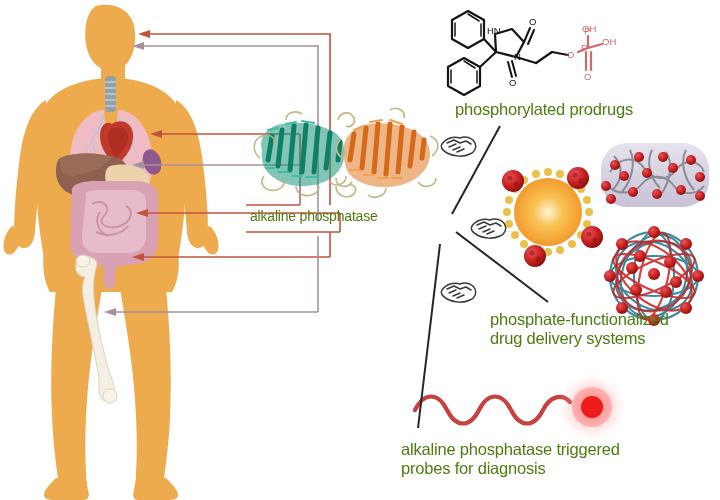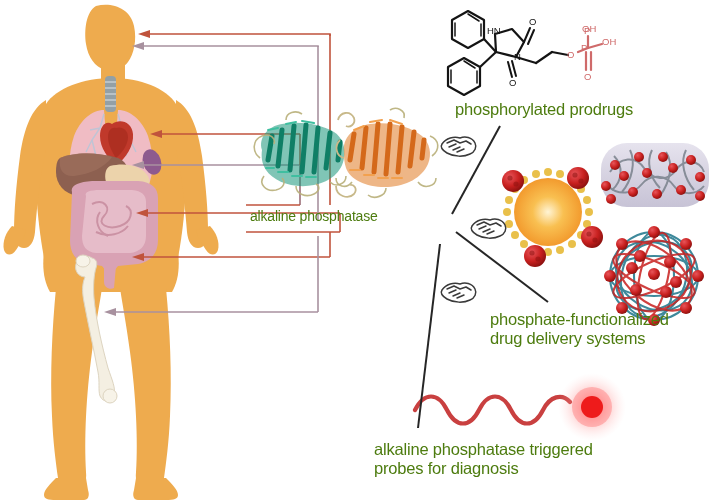--- a/index.html
+++ b/index.html
@@ -26,21 +26,21 @@
   }
   #label-prodrugs{
     left:455px;top:100px;width:260px;
     font-size:16.5px;
   }
   #label-dds{
     left:490px;top:310px;width:242px;
     font-size:16.5px;
   }
   #label-probes{
-    left:374px;top:440px;width:318px;
+    left:401px;top:440px;width:318px;
     font-size:16.5px;
   }
 </style>
 </head>
 <body>
 
 <svg id="figure" viewBox="0 0 720 500" xmlns="http://www.w3.org/2000/svg">
 
   <defs>
     <radialGradient id="gradGoldCore" cx="50%" cy="50%" r="50%">

